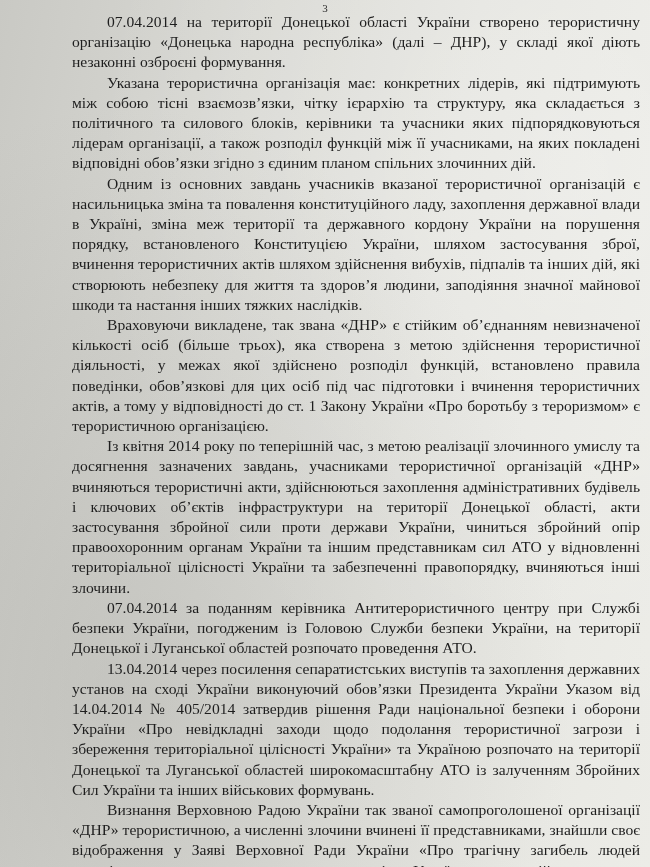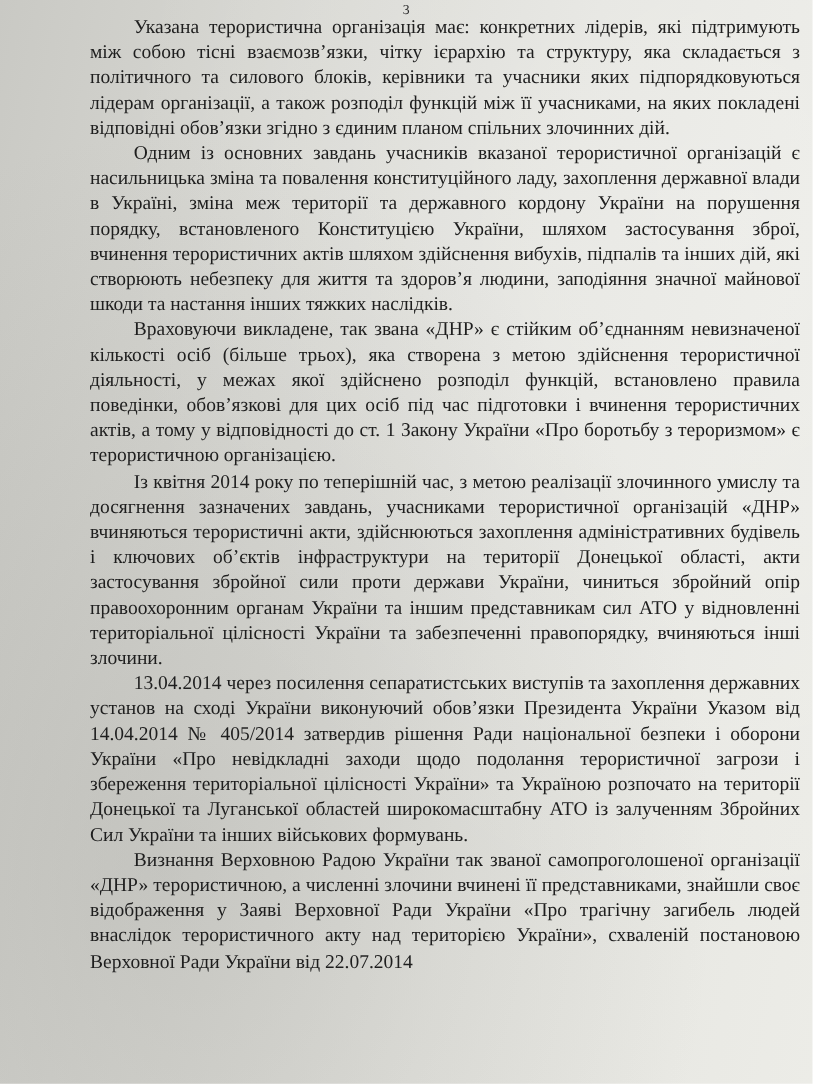--- a/index.html
+++ b/index.html
@@ -26,20 +26,22 @@
   }
   .para { margin: 0; text-indent: 35px; }
   .para.gap { margin-top: 0; }
 </style>
 </head>
 <body>
 
 <div class="page">
   <div class="page-number">3</div>
   <div class="body-text">
+    <p class="para">07.04.2014 на території Донецької області України створено терористичну організацію «Донецька народна республіка» (далі – ДНР), у складі якої діють незаконні озброєні формування.</p>
     <p class="para gap">Указана терористична організація має: конкретних лідерів, які підтримують між собою тісні взаємозв’язки, чітку ієрархію та структуру, яка складається з політичного та силового блоків, керівники та учасники яких підпорядковуються лідерам організації, а також розподіл функцій між її учасниками, на яких покладені відповідні обов’язки згідно з єдиним планом спільних злочинних дій.</p>
     <p class="para gap">Одним із основних завдань учасників вказаної терористичної організацій є насильницька зміна та повалення конституційного ладу, захоплення державної влади в Україні, зміна меж території та державного кордону України на порушення порядку, встановленого Конституцією України, шляхом застосування зброї, вчинення терористичних актів шляхом здійснення вибухів, підпалів та інших дій, які створюють небезпеку для життя та здоров’я людини, заподіяння значної майнової шкоди та настання інших тяжких наслідків.</p>
     <p class="para">Враховуючи викладене, так звана «ДНР» є стійким об’єднанням невизначеної кількості осіб (більше трьох), яка створена з метою здійснення терористичної діяльності, у межах якої здійснено розподіл функцій, встановлено правила поведінки, обов’язкові для цих осіб під час підготовки і вчинення терористичних актів, а тому у відповідності до ст. 1 Закону України «Про боротьбу з тероризмом» є терористичною організацією.</p>
     <p class="para">Із квітня 2014 року по теперішній час, з метою реалізації злочинного умислу та досягнення зазначених завдань, учасниками терористичної організацій «ДНР» вчиняються терористичні акти, здійснюються захоплення адміністративних будівель і ключових об’єктів інфраструктури на території Донецької області, акти застосування збройної сили проти держави України, чиниться збройний опір правоохоронним органам України та іншим представникам сил АТО у відновленні територіальної цілісності України та забезпеченні правопорядку, вчиняються інші злочини.</p>
+    <p class="para">07.04.2014 за поданням керівника Антитерористичного центру при Службі безпеки України, погодженим із Головою Служби безпеки України, на території Донецької і Луганської областей розпочато проведення АТО.</p>
     <p class="para">13.04.2014 через посилення сепаратистських виступів та захоплення державних установ на сході України виконуючий обов’язки Президента України Указом від 14.04.2014 № 405/2014 затвердив рішення Ради національної безпеки і оборони України «Про невідкладні заходи щодо подолання терористичної загрози і збереження територіальної цілісності України» та Україною розпочато на території Донецької та Луганської областей широкомасштабну АТО із залученням Збройних Сил України та інших військових формувань.</p>
     <p class="para gap">Визнання Верховною Радою України так званої самопроголошеної організації «ДНР» терористичною, а численні злочини вчинені її представниками, знайшли своє відображення у Заяві Верховної Ради України «Про трагічну загибель людей внаслідок терористичного акту над територією України», схваленій постановою Верховної Ради України від 22.07.2014</p>
   </div>
 </div>
 
 </body></html>

